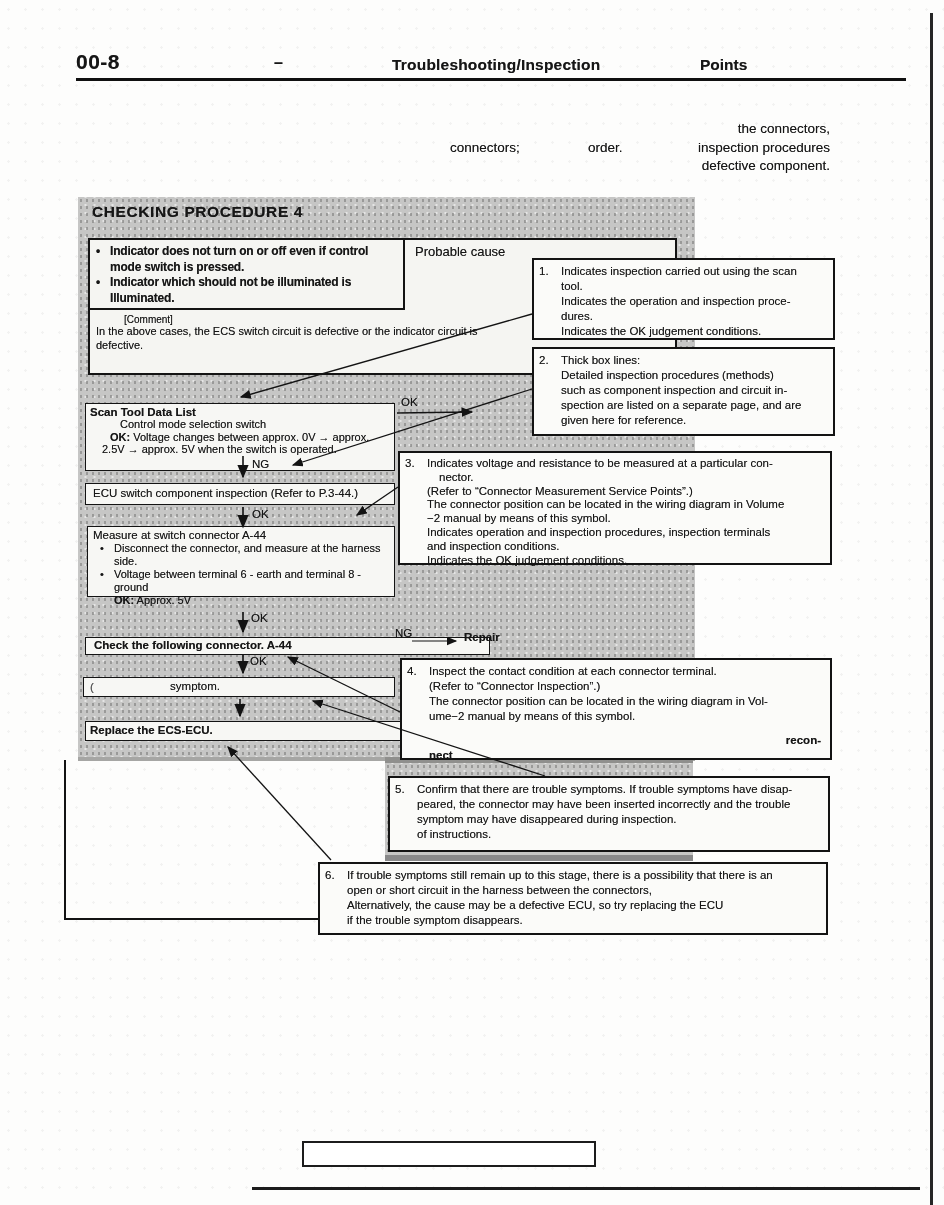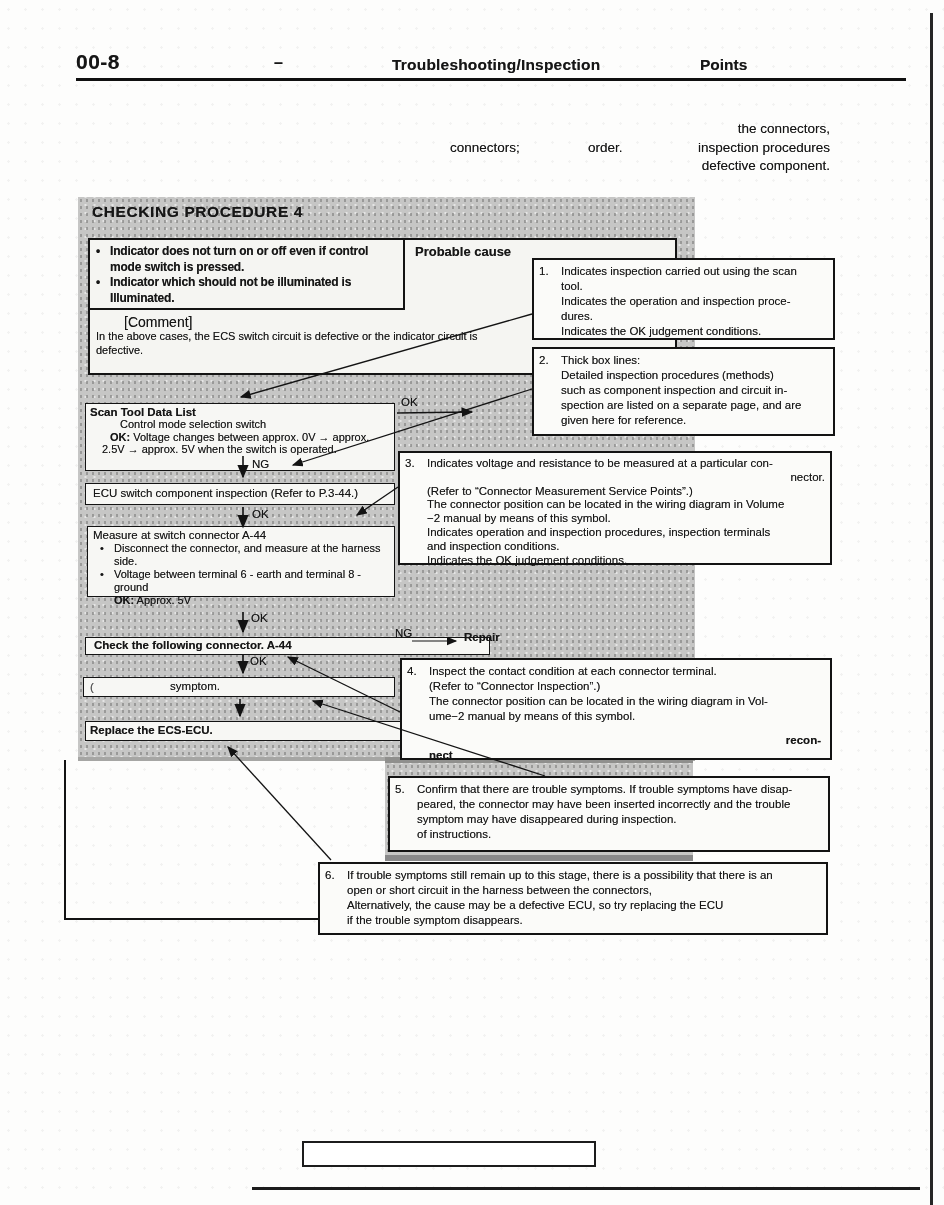--- a/index.html
+++ b/index.html
@@ -40,23 +40,23 @@
   }
   .grayA{left:78px;top:197px;width:617px;height:560px;border-bottom:4px solid #a6a6a4;}
   .grayB{left:385px;top:757px;width:308px;height:104px;border-top:6px solid #8f8f8d;border-bottom:6px solid #89898a;box-sizing:border-box;}
   .panel-title{left:92px;top:203px;font-size:15.5px;font-weight:bold;letter-spacing:0.6px;z-index:2;}
   
   .sym-table{left:88px;top:238px;width:589px;height:137px;border:2px solid #131313;background:#f5f5f2;z-index:2;box-sizing:border-box;}
   .sym-left{position:absolute;left:0;top:0;width:315px;height:70px;border-right:2px solid #131313;border-bottom:2px solid #131313;box-sizing:border-box;padding:4px 3px 0 6px;}
   .sym-item{display:flex;font-size:12px;font-weight:bold;line-height:15.5px;letter-spacing:-0.2px;}
   .blt{width:14px;flex:none;}
   .sym-right{position:absolute;left:317px;top:0;width:268px;height:70px;}
-  .pc{display:block;padding:4px 0 0 8px;font-size:13px;font-weight:bold;}
+  .pc{display:block;padding:4px 0 0 8px;font-size:13px;font-weight:normal;}
   .sym-comment{position:absolute;left:0;top:72px;width:580px;padding:2px 0 0 6px;}
-  .cmt-label{font-size:14px;padding-left:28px;}
+  .cmt-label{font-size:10px;padding-left:28px;}
   .cmt-text{font-size:11px;line-height:13.5px;width:382px;}
   
   .bigbox-left{left:64px;top:760px;width:2px;height:160px;background:#131313;z-index:1;}
   .bigbox-bottom{left:64px;top:918px;width:258px;height:2px;background:#131313;z-index:1;}
   
   .fbox{border:1.5px solid #131313;background:#f7f7f4;z-index:2;box-sizing:border-box;}
   .scan{left:85px;top:403px;width:310px;height:68px;padding:2px 4px;font-size:11px;line-height:12.4px;}
   .scan-title{font-size:11.5px;font-weight:bold;}
   .scan-l1{padding-left:30px;}
   .scan-l2{padding-left:20px;}
@@ -71,21 +71,21 @@
   .check{left:85px;top:637px;width:405px;height:18px;font-size:11.5px;font-weight:bold;line-height:15px;padding-left:8px;}
   .symptom{left:83px;top:677px;width:312px;height:20px;font-size:11.5px;line-height:17px;text-align:center;padding-right:88px;}
   .sym-pfx{position:absolute;left:6px;top:1px;color:#555;}
   .replace{left:85px;top:721px;width:610px;height:20px;font-size:11.5px;font-weight:bold;line-height:17px;padding-left:4px;}
   
   .note{border:2px solid #131313;background:#fbfbf9;z-index:3;box-sizing:border-box;padding:4px 5px;font-size:11.5px;line-height:15px;}
   .note .nrow{display:flex;}
   .nnum{width:22px;flex:none;}
   .nline{white-space:nowrap;}
   .ind{margin-left:22px;}
-  .ind2{margin-left:34px;text-align:right;}
+  .ind2{margin-left:34px;}
   .note1{left:532px;top:258px;width:303px;height:82px;}
   .note2{left:532px;top:347px;width:303px;height:89px;}
   .note3{left:398px;top:451px;width:434px;height:114px;line-height:13.8px;}
   .note4{left:400px;top:658px;width:432px;height:102px;}
   .recon{text-align:right;font-weight:bold;margin-top:9px;padding-right:4px;}
   .nect{font-weight:bold;margin-left:22px;}
   .note5{left:388px;top:776px;width:442px;height:76px;}
   .note6{left:318px;top:862px;width:510px;height:73px;}
   
   .albl{font-size:11.5px;z-index:4;}

